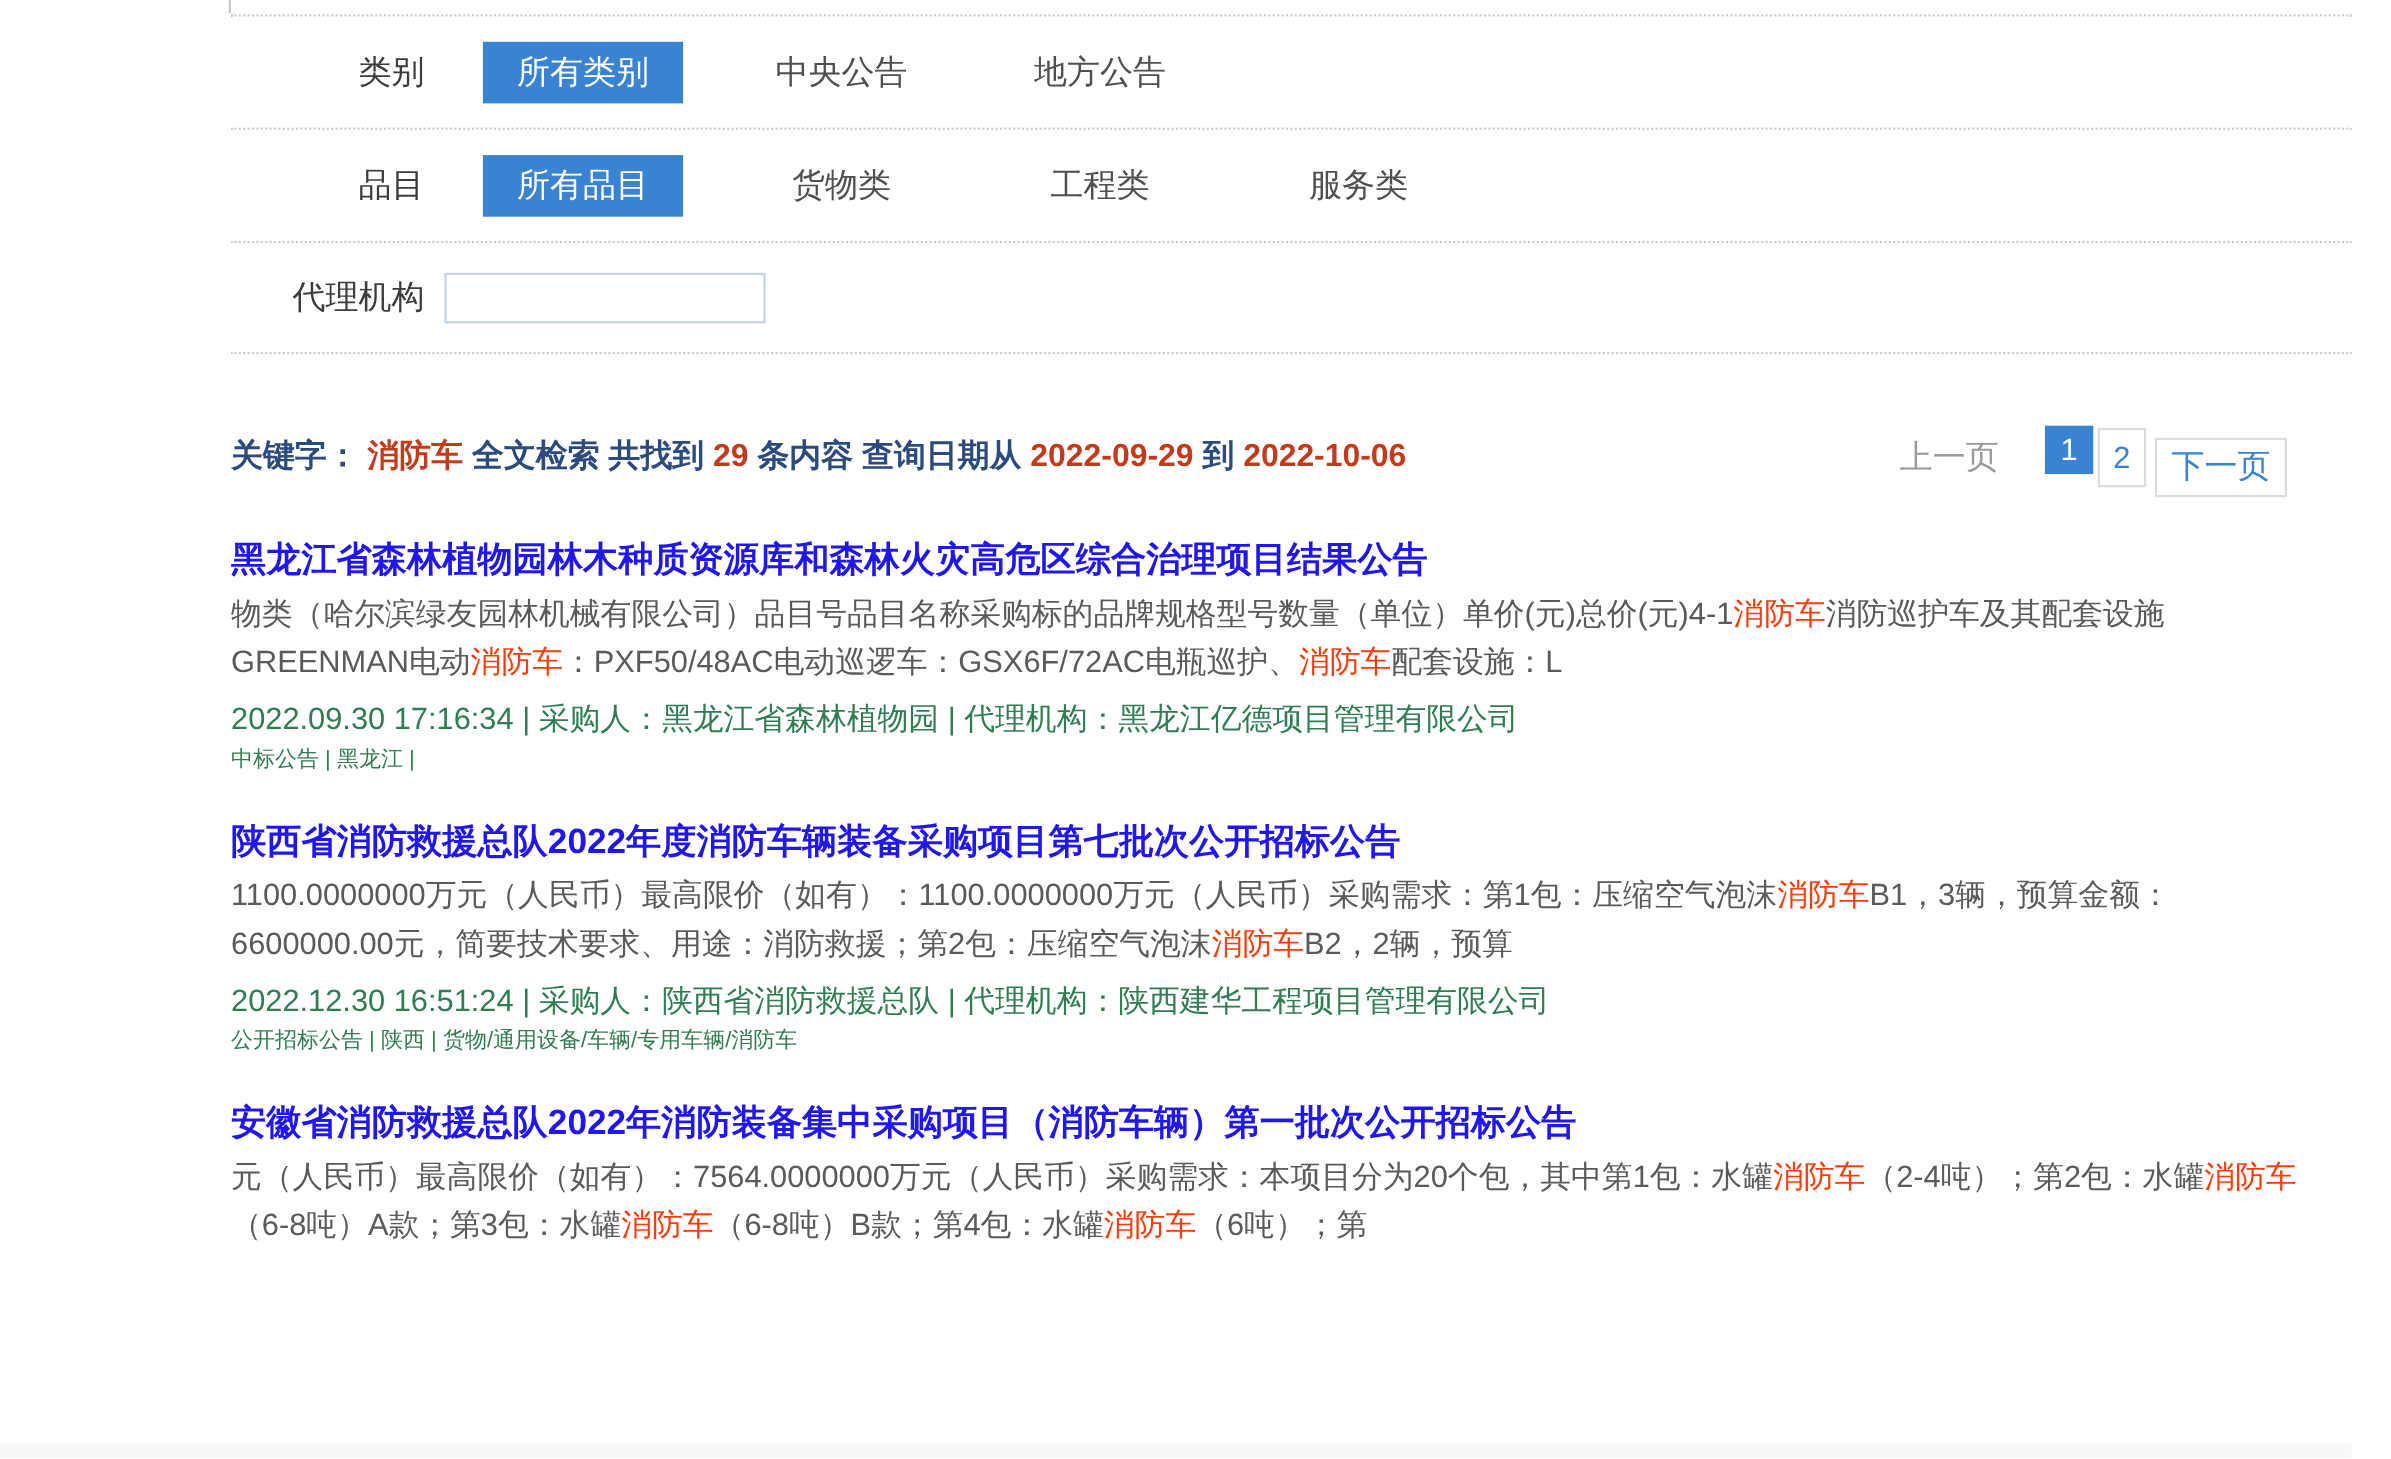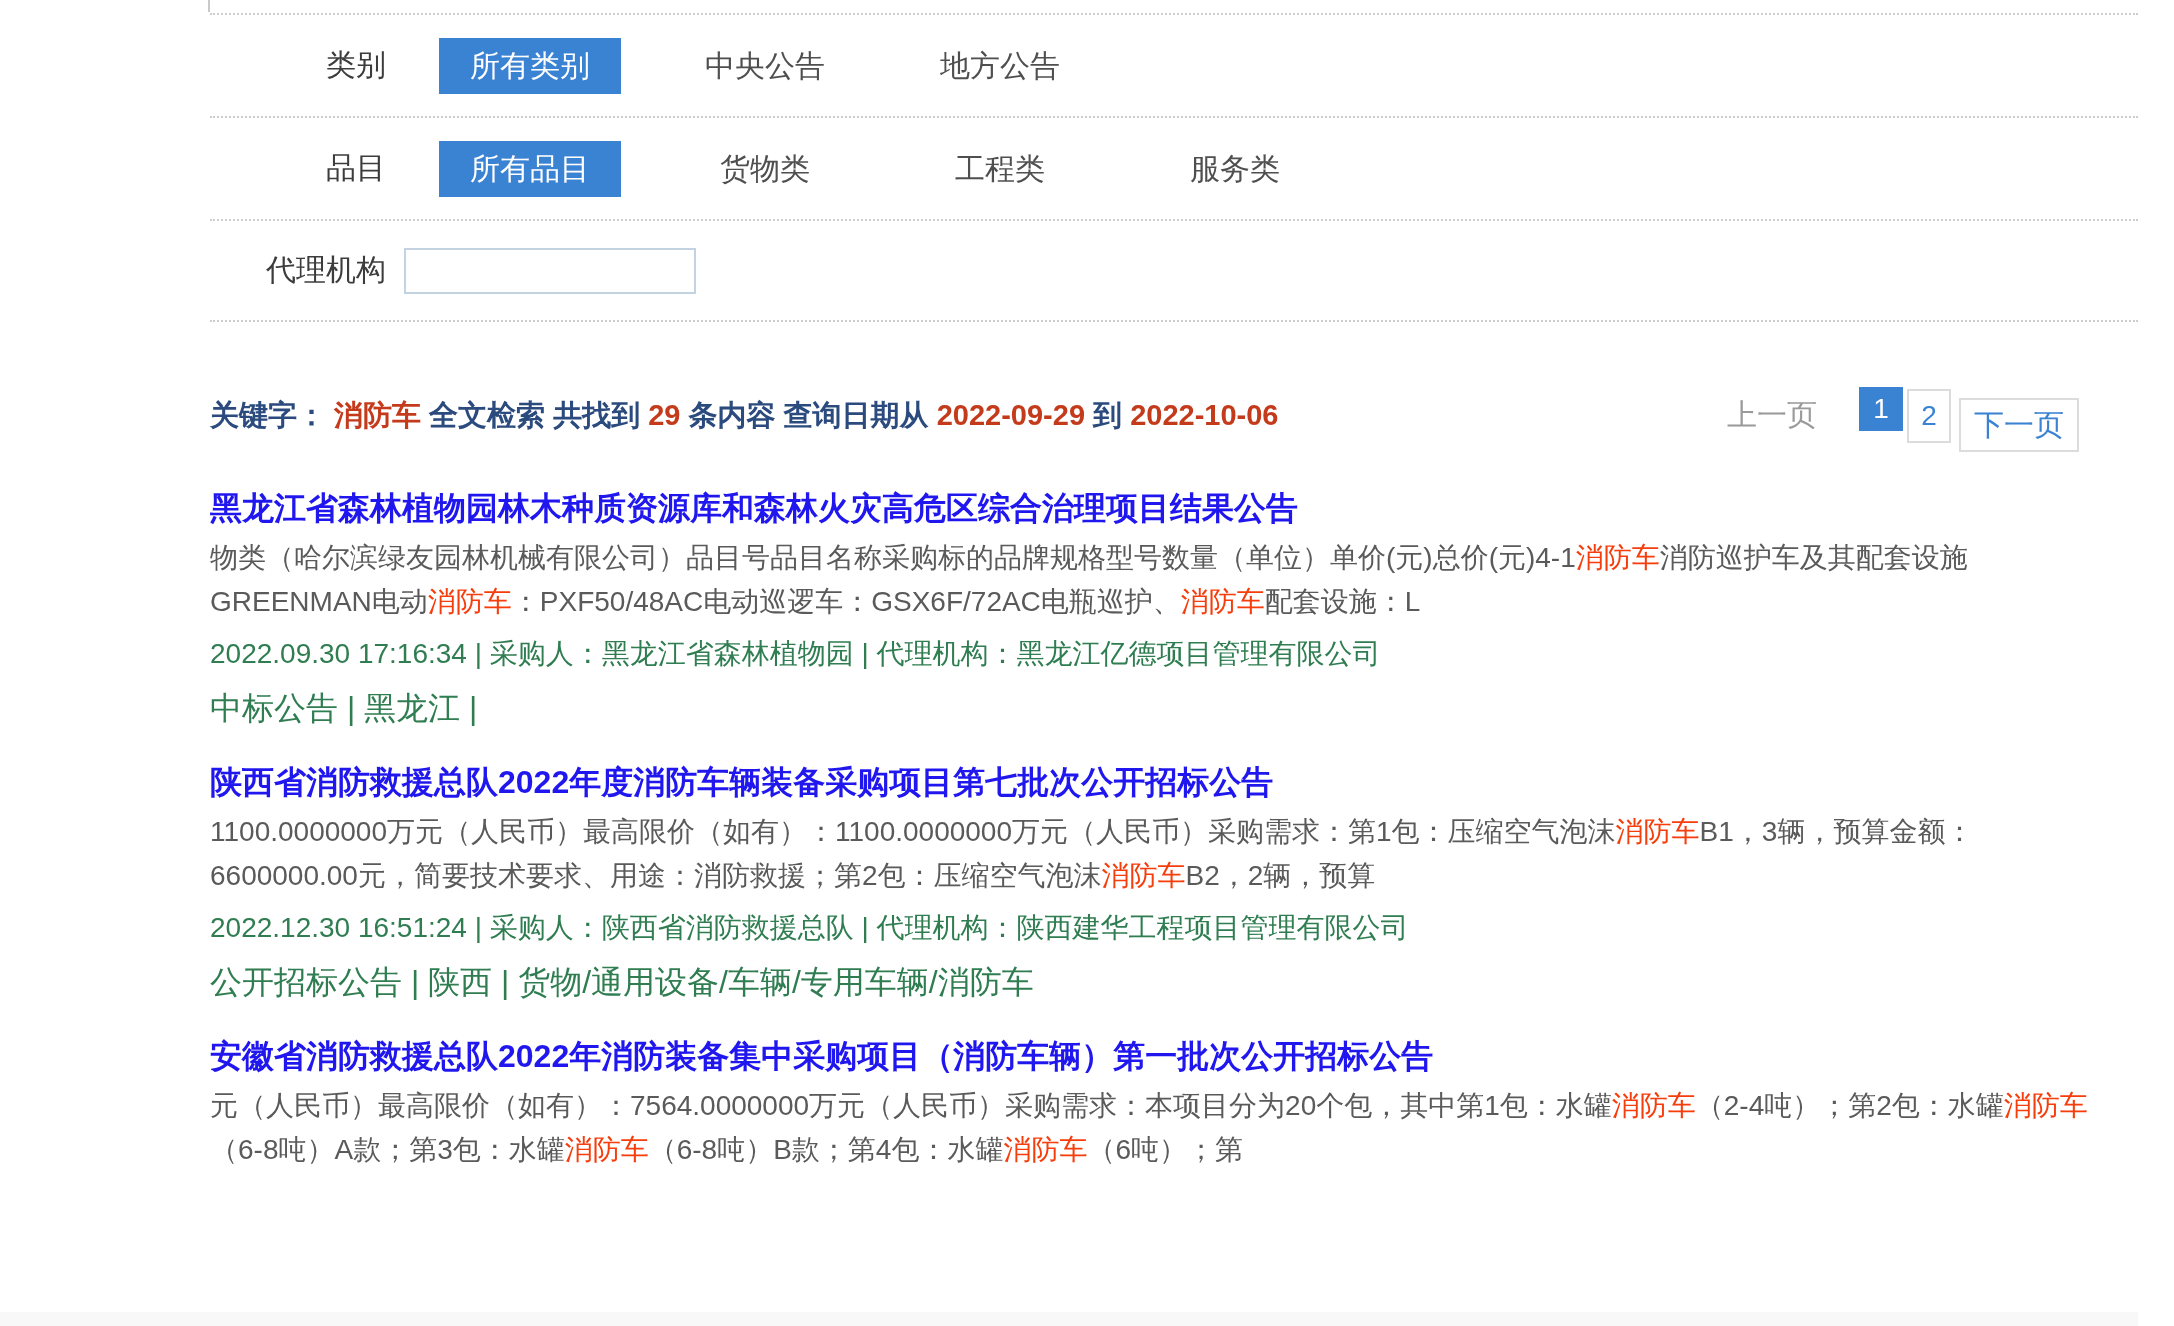--- a/index.html
+++ b/index.html
@@ -46,21 +46,21 @@
             height:50px;line-height:50px;padding:0 13px;margin-left:8px;margin-top:20px;cursor:pointer;white-space:nowrap;}
 
   
   .results{width:1895px;}
   .result{margin-top:36px;}
   .result-title{display:inline-block;font-size:32px;font-weight:700;color:var(--link-blue);
                 text-decoration:none;line-height:40px;cursor:pointer;}
   .result-desc{margin-top:8px;font-size:28px;color:var(--desc-gray);line-height:44px;}
   .result-desc .hl{color:var(--highlight-red);}
   .result-meta{margin-top:12px;font-size:28px;color:var(--meta-green);line-height:36px;}
-  .result-tags{margin-top:18px;font-size:32px;color:var(--meta-green);line-height:36px;cursor:pointer;}
+  .result-tags{font-size:20px;color:var(--meta-green);line-height:36px;cursor:pointer;}
 
   .footer-strip{position:absolute;left:0;right:0;bottom:0;height:14px;background:var(--footer-bg);}
 </style>
 </head>
 <body>
 
 <div class="page">
   <div class="edge-artifact"></div>
 
   <div class="content">

